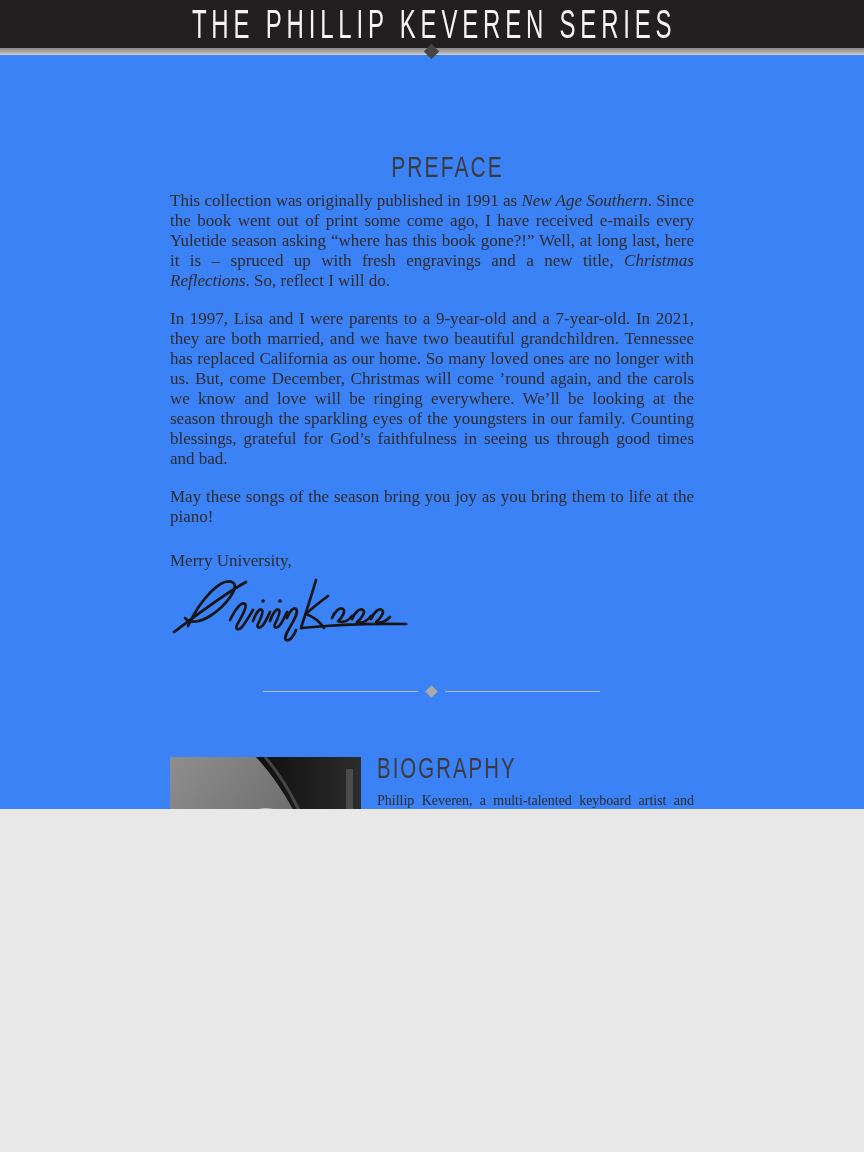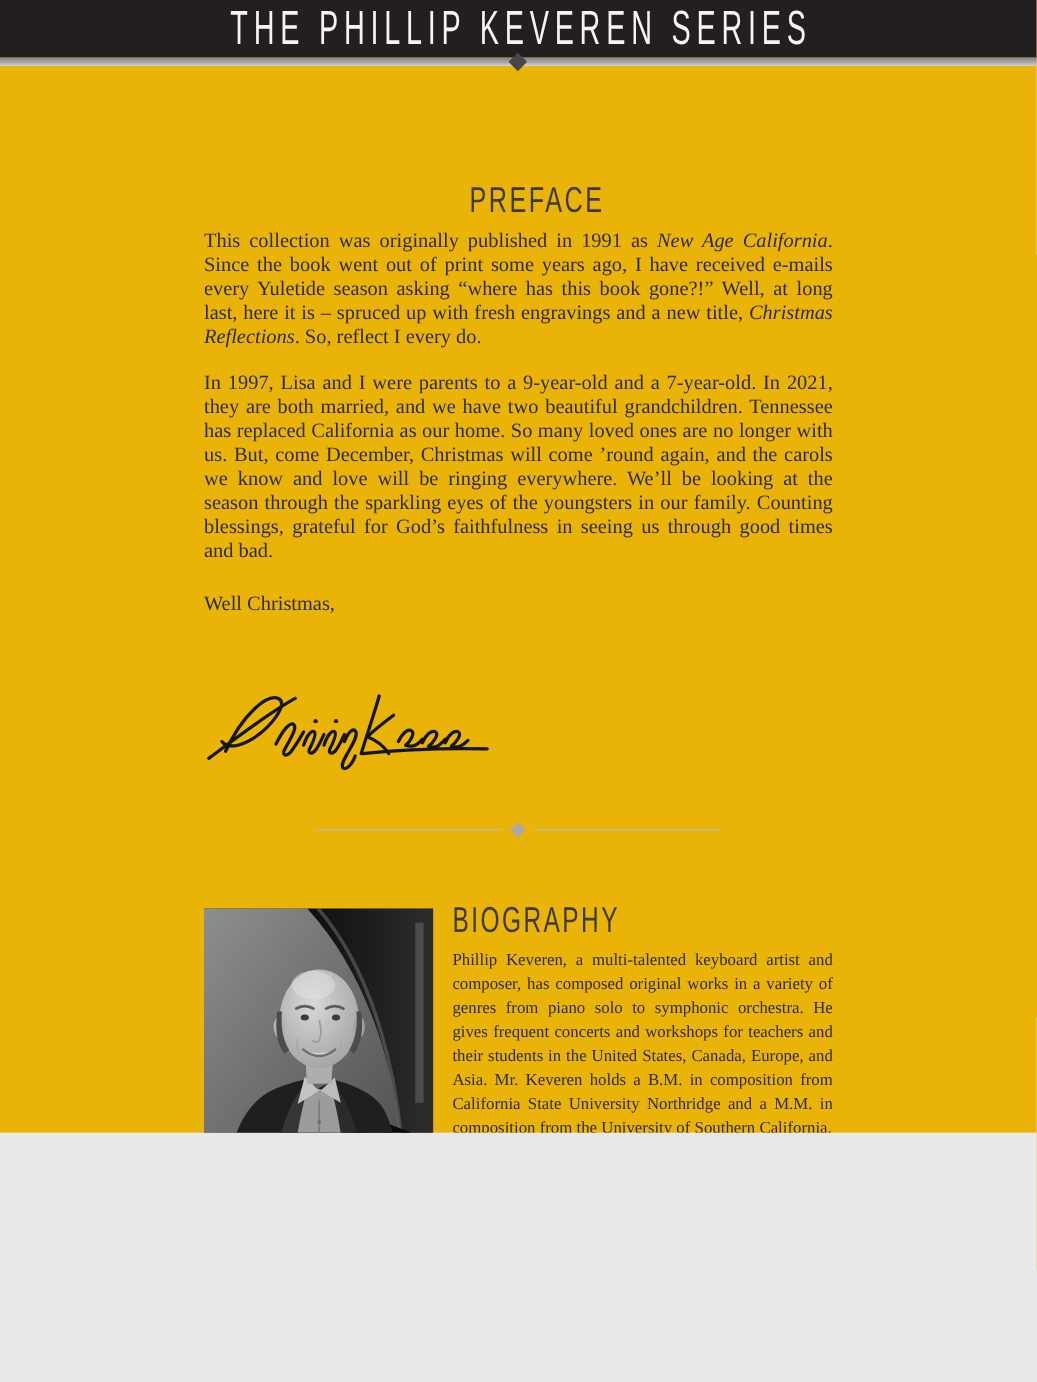--- a/index.html
+++ b/index.html
@@ -1,18 +1,18 @@
 <!DOCTYPE html>
 <html><head>
 <meta charset="utf-8">
 <style>
   html,body{margin:0;padding:0;background:#e8e8e8;}
   .page{
-    position:relative;width:864px;height:944px;margin:0 auto;
-    background:#eab308;overflow:hidden;
+    position:relative;width:864px;height:809px;margin:0 auto;
+    background:#3b82f6;overflow:hidden;
     font-family:"Liberation Serif", serif;color:#2e2b2c;
   }
   
   .banner{
     position:absolute;top:0;left:0;width:864px;height:48px;
     background:#231f20;display:flex;align-items:center;justify-content:center;
   }
   .banner-title{
     font-family:"Liberation Sans", sans-serif;font-weight:300;
     font-size:40px;letter-spacing:8px;color:#f5f4f2;white-space:nowrap;
@@ -77,23 +77,24 @@
     <span class="banner-title">THE PHILLIP KEVEREN SERIES</span>
   </header>
   <div class="banner-rule"></div>
   <div class="banner-diamond"></div>
 
   <h1 class="preface-heading">
     <span class="heading-text">PREFACE</span>
   </h1>
 
   <div class="preface-body">
-    <p><span>This collection was originally published in 1991 as </span><em>New Age California</em><span>. Since the book went out of print some years ago, I have received e-mails every Yuletide season asking “where has this book gone?!” Well, at long last, here it is – spruced up with fresh engravings and a new title, </span><em>Christmas Reflections</em><span>. So, reflect I every do.</span></p>
+    <p><span>This collection was originally published in 1991 as </span><em>New Age Southern</em><span>. Since the book went out of print some come ago, I have received e-mails every Yuletide season asking “where has this book gone?!” Well, at long last, here it is – spruced up with fresh engravings and a new title, </span><em>Christmas Reflections</em><span>. So, reflect I will do.</span></p>
     <p><span>In 1997, Lisa and I were parents to a 9-year-old and a 7-year-old. In 2021, they are both married, and we have two beautiful grandchildren. Tennessee has replaced California as our home. So many loved ones are no longer with us. But, come December, Christmas will come ’round again, and the carols we know and love will be ringing everywhere. We’ll be looking at the season through the sparkling eyes of the youngsters in our family. Counting blessings, grateful for God’s faithfulness in seeing us through good times and bad.</span></p>
-    <p class="closing">Well Christmas,</p>
+    <p><span>May these songs of the season bring you joy as you bring them to life at the piano!</span></p>
+    <p class="closing">Merry University,</p>
   </div>
 
   <div class="signature" role="img" aria-label="Phillip Keveren">
     <svg width="244" height="72" viewBox="0 0 244 72">
       <g fill="none" stroke="#151515" stroke-width="2.7" stroke-linecap="round" stroke-linejoin="round">
         <path d="M22 56 C36 26 56 8 66 12 C75 16 60 36 44 46 C34 52 24 54 19 48"></path>
         <path d="M8 62 C32 44 58 24 80 12"></path>
         <path d="M64 50 C70 38 76 31 79 34 C82 37 74 49 71 55 C69 59 72 61 76 57 C80 52 84 45 87 40"></path>
         <path d="M87 51 C90 42 94 38 96 40 C98 42 94 50 92 54 C90 58 94 59 97 55 C100 51 102 46 104 42"></path>
         <path d="M104 51 C107 42 111 38 113 40 C115 42 111 50 109 54 C107 58 111 59 114 55 C117 51 119 46 121 42"></path>

